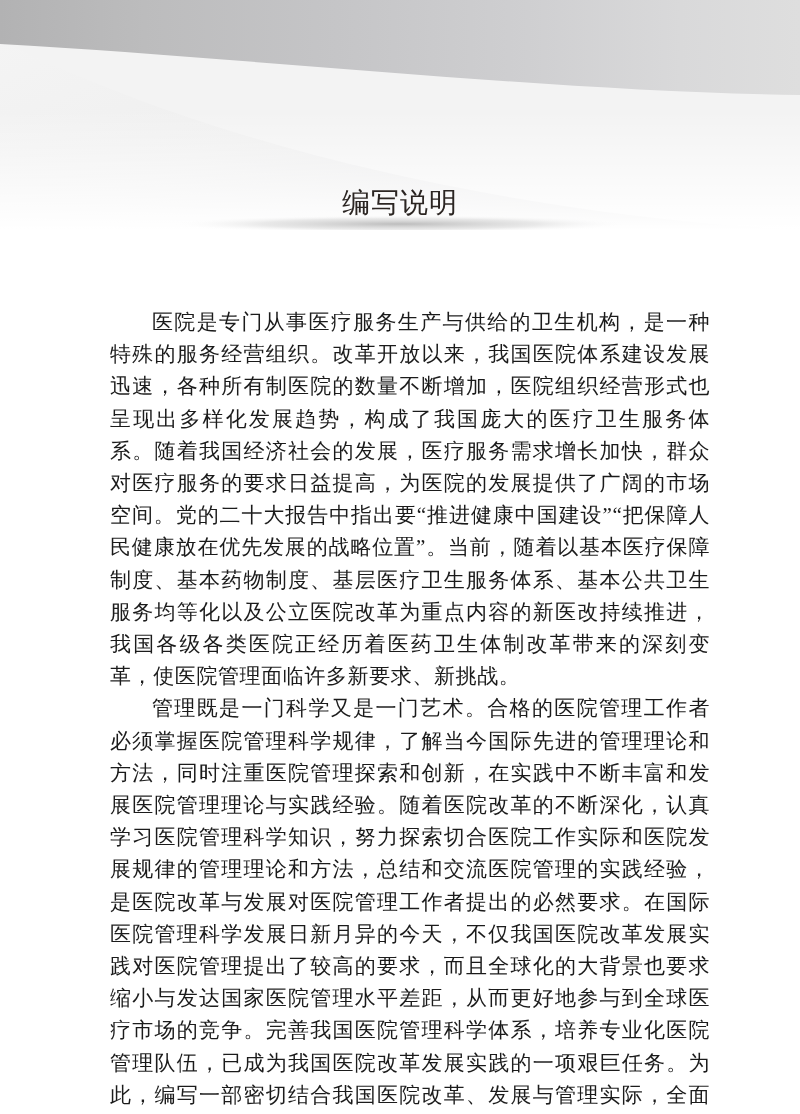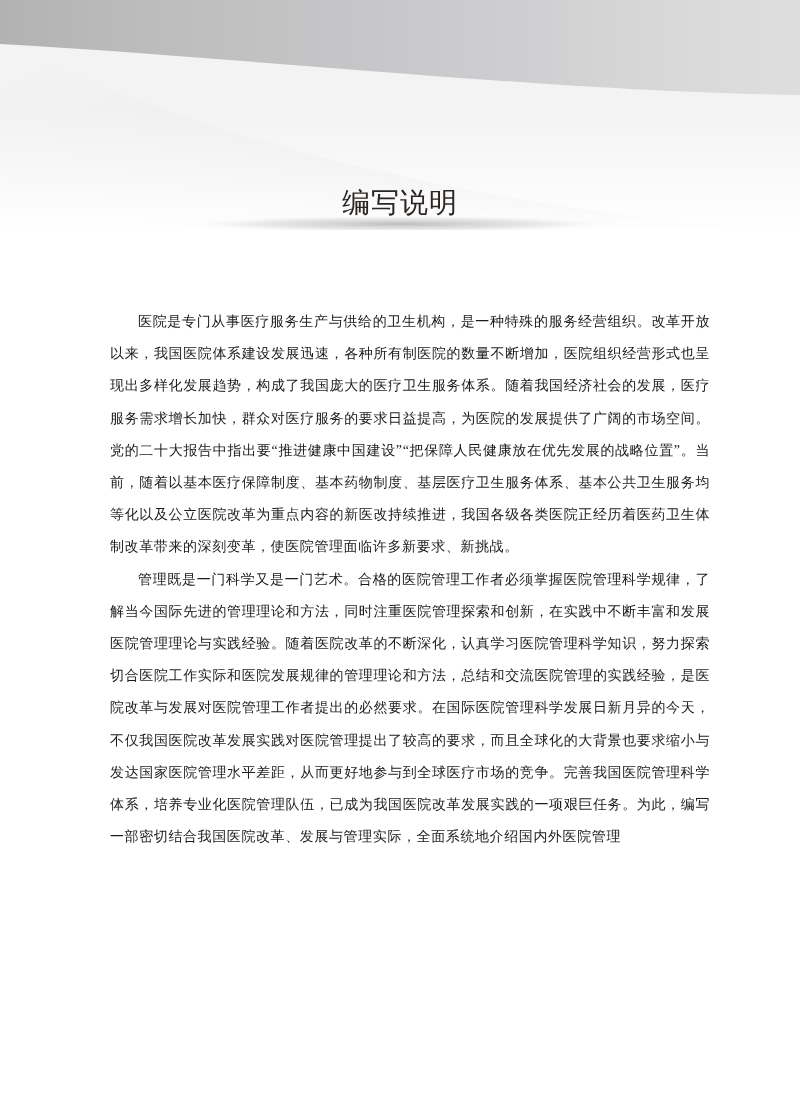--- a/index.html
+++ b/index.html
@@ -56,21 +56,21 @@
   
   #content {
     position: absolute;
     left: 110px;
     top: 306px;
     width: 600px;
   }
   .para {
     margin: 0;
     font-family: "Liberation Serif", "DejaVu Serif", serif;
-    font-size: 14px;
+    font-size: 21px;
     line-height: 32.2px;
     color: #1b1b1b;
     text-align: justify;
     text-justify: inter-character;
     text-indent: 2em;
     letter-spacing: 0.6px;
     word-break: break-all;
   }
 </style>
 </head>

